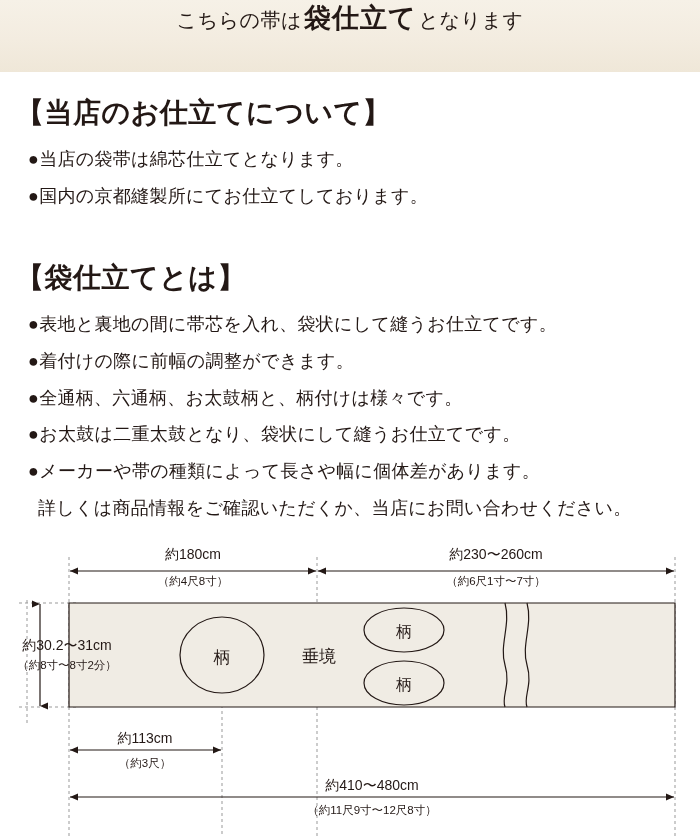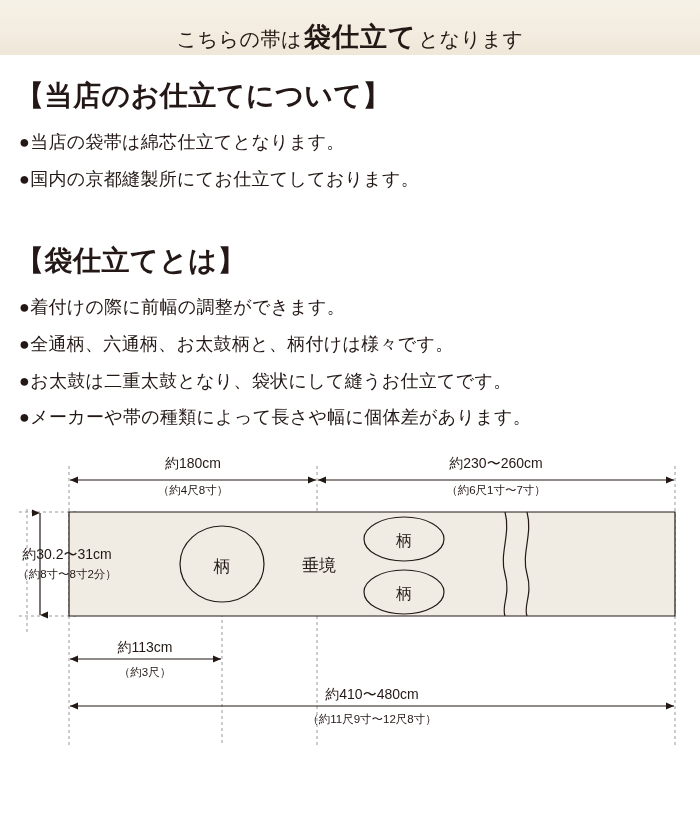--- a/index.html
+++ b/index.html
@@ -13,24 +13,24 @@
     font-family: "Liberation Sans", sans-serif;
     color: #231815;
     position: relative;
     overflow: hidden;
   }
 
   
   .header-band {
     position: relative;
     width: 700px;
-    height: 55px;
+    height: 72px;
     background: linear-gradient(to bottom, #f6f1e7 0%, #f3ece0 55%, #efe7d8 100%);
     display: flex;
-    align-items: flex-end;
+    align-items: flex-start;
     justify-content: center;
     box-sizing: border-box;
   }
   .header-text {
     font-size: 21px;
     letter-spacing: 0.5px;
     color: #231815;
     white-space: nowrap;
     display: flex;
     align-items: baseline;
@@ -56,21 +56,21 @@
     letter-spacing: 0.5px;
     margin: 0 0 14px 0;
     color: #231815;
   }
   .section-title.second {
     margin-top: 48px;
   }
   .bullet-line {
     font-size: 18px;
     line-height: 1.55;
-    margin: 0 0 9px 3px;
+    margin: 0 0 9px 12px;
     letter-spacing: 0.3px;
     color: #231815;
   }
   .sub-line {
     font-size: 18px;
     line-height: 1.55;
     margin: 0 0 4px 22px;
     letter-spacing: 0.3px;
     color: #231815;
   }
@@ -122,24 +122,26 @@
   </div>
 </div>
 
 <div class="content">
 
   <h2 class="section-title">【当店のお仕立てについて】</h2>
   <p class="bullet-line">●当店の袋帯は綿芯仕立てとなります。</p>
   <p class="bullet-line">●国内の京都縫製所にてお仕立てしております。</p>
 
   <h2 class="section-title second">【袋仕立てとは】</h2>
+  <p class="bullet-line">●表地と裏地の間に帯芯を入れ、袋状にして縫うお仕立てです。</p>
   <p class="bullet-line">●着付けの際に前幅の調整ができます。</p>
   <p class="bullet-line">●全通柄、六通柄、お太鼓柄と、柄付けは様々です。</p>
   <p class="bullet-line">●お太鼓は二重太鼓となり、袋状にして縫うお仕立てです。</p>
   <p class="bullet-line">●メーカーや帯の種類によって長さや幅に個体差があります。</p>
+  <p class="sub-line">詳しくは商品情報をご確認いただくか、当店にお問い合わせください。</p>
 
 </div>
 
 <div class="diagram-wrap">
   <svg width="700" height="300" viewBox="0 0 700 300" xmlns="http://www.w3.org/2000/svg">
     <defs>
       <marker id="arrR" markerWidth="8" markerHeight="8" refX="7" refY="4" orient="auto">
         <path d="M0,1 L7,4 L0,7 z" fill="#231815"></path>
       </marker>
       <marker id="arrL" markerWidth="8" markerHeight="8" refX="1" refY="4" orient="auto">

